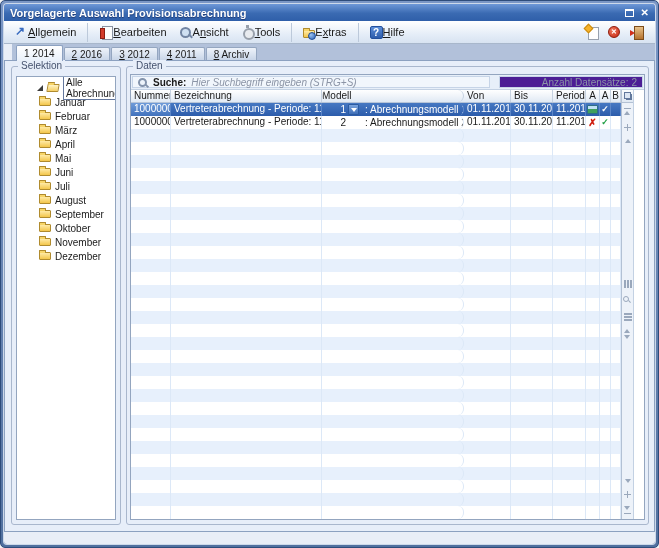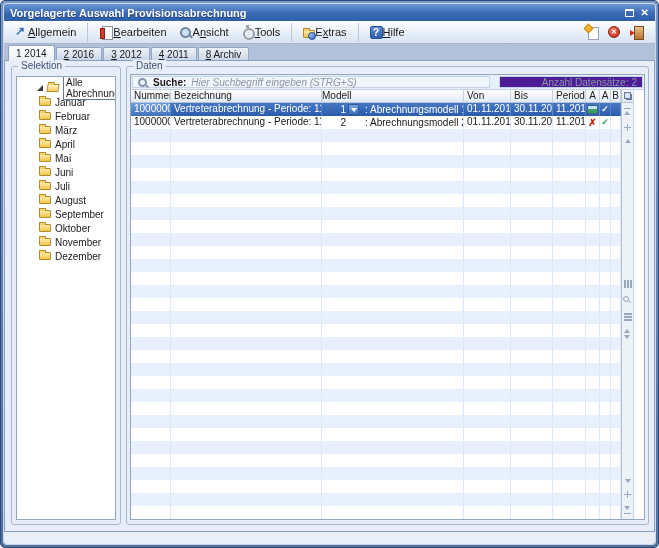--- a/index.html
+++ b/index.html
@@ -68,21 +68,21 @@
     background:radial-gradient(circle at 35% 30%,#f07a5f,#c42510); border:1px solid #8e1a0a; }
   .ico-abort::after{ content:"✕"; position:absolute; left:0; right:0; top:1px; text-align:center;
     color:#fff; font-size:7px; font-weight:bold; }
   .ico-exit::before{ content:""; position:absolute; left:4px; top:0; width:8px; height:12px;
     background:linear-gradient(#e8c28a,#b5722f); border:1px solid #7d4c1a; }
   .ico-exit::after{ content:""; position:absolute; left:0; top:4px; width:0; height:0;
     border-left:5px solid #d1301d; border-top:3px solid transparent; border-bottom:3px solid transparent; }
 
   
   .client{ flex:1; background:#e9eef7; position:relative; }
-  .tabstrip{ position:absolute; left:0; right:0; top:0; height:16px; background:#b2c1da;
+  .tabstrip{ position:absolute; left:8px; right:0; top:0; height:16px; background:#b2c1da;
     display:flex; align-items:flex-end; padding-left:4px; gap:1px; }
   .tab{ height:13px; line-height:13px; padding:0 7px; font-size:10px; white-space:nowrap;
     background:linear-gradient(#eef3fa,#c9d6e8); border:1px solid #94a6c0; border-bottom:none;
     border-radius:2px 2px 0 0; position:relative; }
   .tab.active{ height:16px; line-height:15px; background:linear-gradient(#ffffff,#e9f0fa);
     z-index:2; margin-bottom:-1px; border-color:#8ca1c0; }
   .tabpage{ position:absolute; left:0; right:0; top:16px; bottom:12px; background:#e7eef9;
     border:1px solid #8ca1c0; }
 
   
@@ -134,21 +134,21 @@
   .c-nummer{ width:40px; } .c-bez{ width:151px; } .c-modell{ width:142px; }
   .c-von{ width:47px; } .c-bis{ width:42px; } .c-periode{ width:33px; }
   .c-a1{ width:14px; } .c-a2{ width:11px; } .c-b{ width:10px; }
   .c-a1,.c-a2,.c-b{ display:flex; align-items:center; justify-content:center; padding:0; }
 
   .grow.sel{ background:linear-gradient(#4678c2,#2c5cab); color:#fff; }
   .grow.sel .gcell{ border-right-color:#5c86c8; }
   .grow.sel .c-nummer{ background:linear-gradient(#6f9bd9,#4273bd); }
   .grow.sel .chk{ color:#fff; }
 
-  .c-modell{ display:flex; align-items:center; padding:0; }
+  .c-modell{ display:flex; align-items:center; padding:0;border-radius:6px; }
   .mnr{ width:24px; text-align:right; flex:none; }
   .dd{ width:11px; height:11px; margin-left:2px; background:linear-gradient(#7aa4de,#3e6eb7);
     border:1px solid #2b5aa0; border-radius:1px; position:relative; flex:none; }
   .dd::after{ content:""; position:absolute; left:2px; top:3px; width:0; height:0;
     border-left:3px solid transparent; border-right:3px solid transparent; border-top:4px solid #fff; }
   .dd.hide{ visibility:hidden; }
   .mname{ flex:1; padding-left:6px; overflow:hidden; white-space:nowrap; }
 
   .a1ic{ width:11px; height:9px; display:inline-block; }
   .ic-posted{ background:linear-gradient(180deg,#bfe0f5 0 3px,#3f9f5e 3px);

